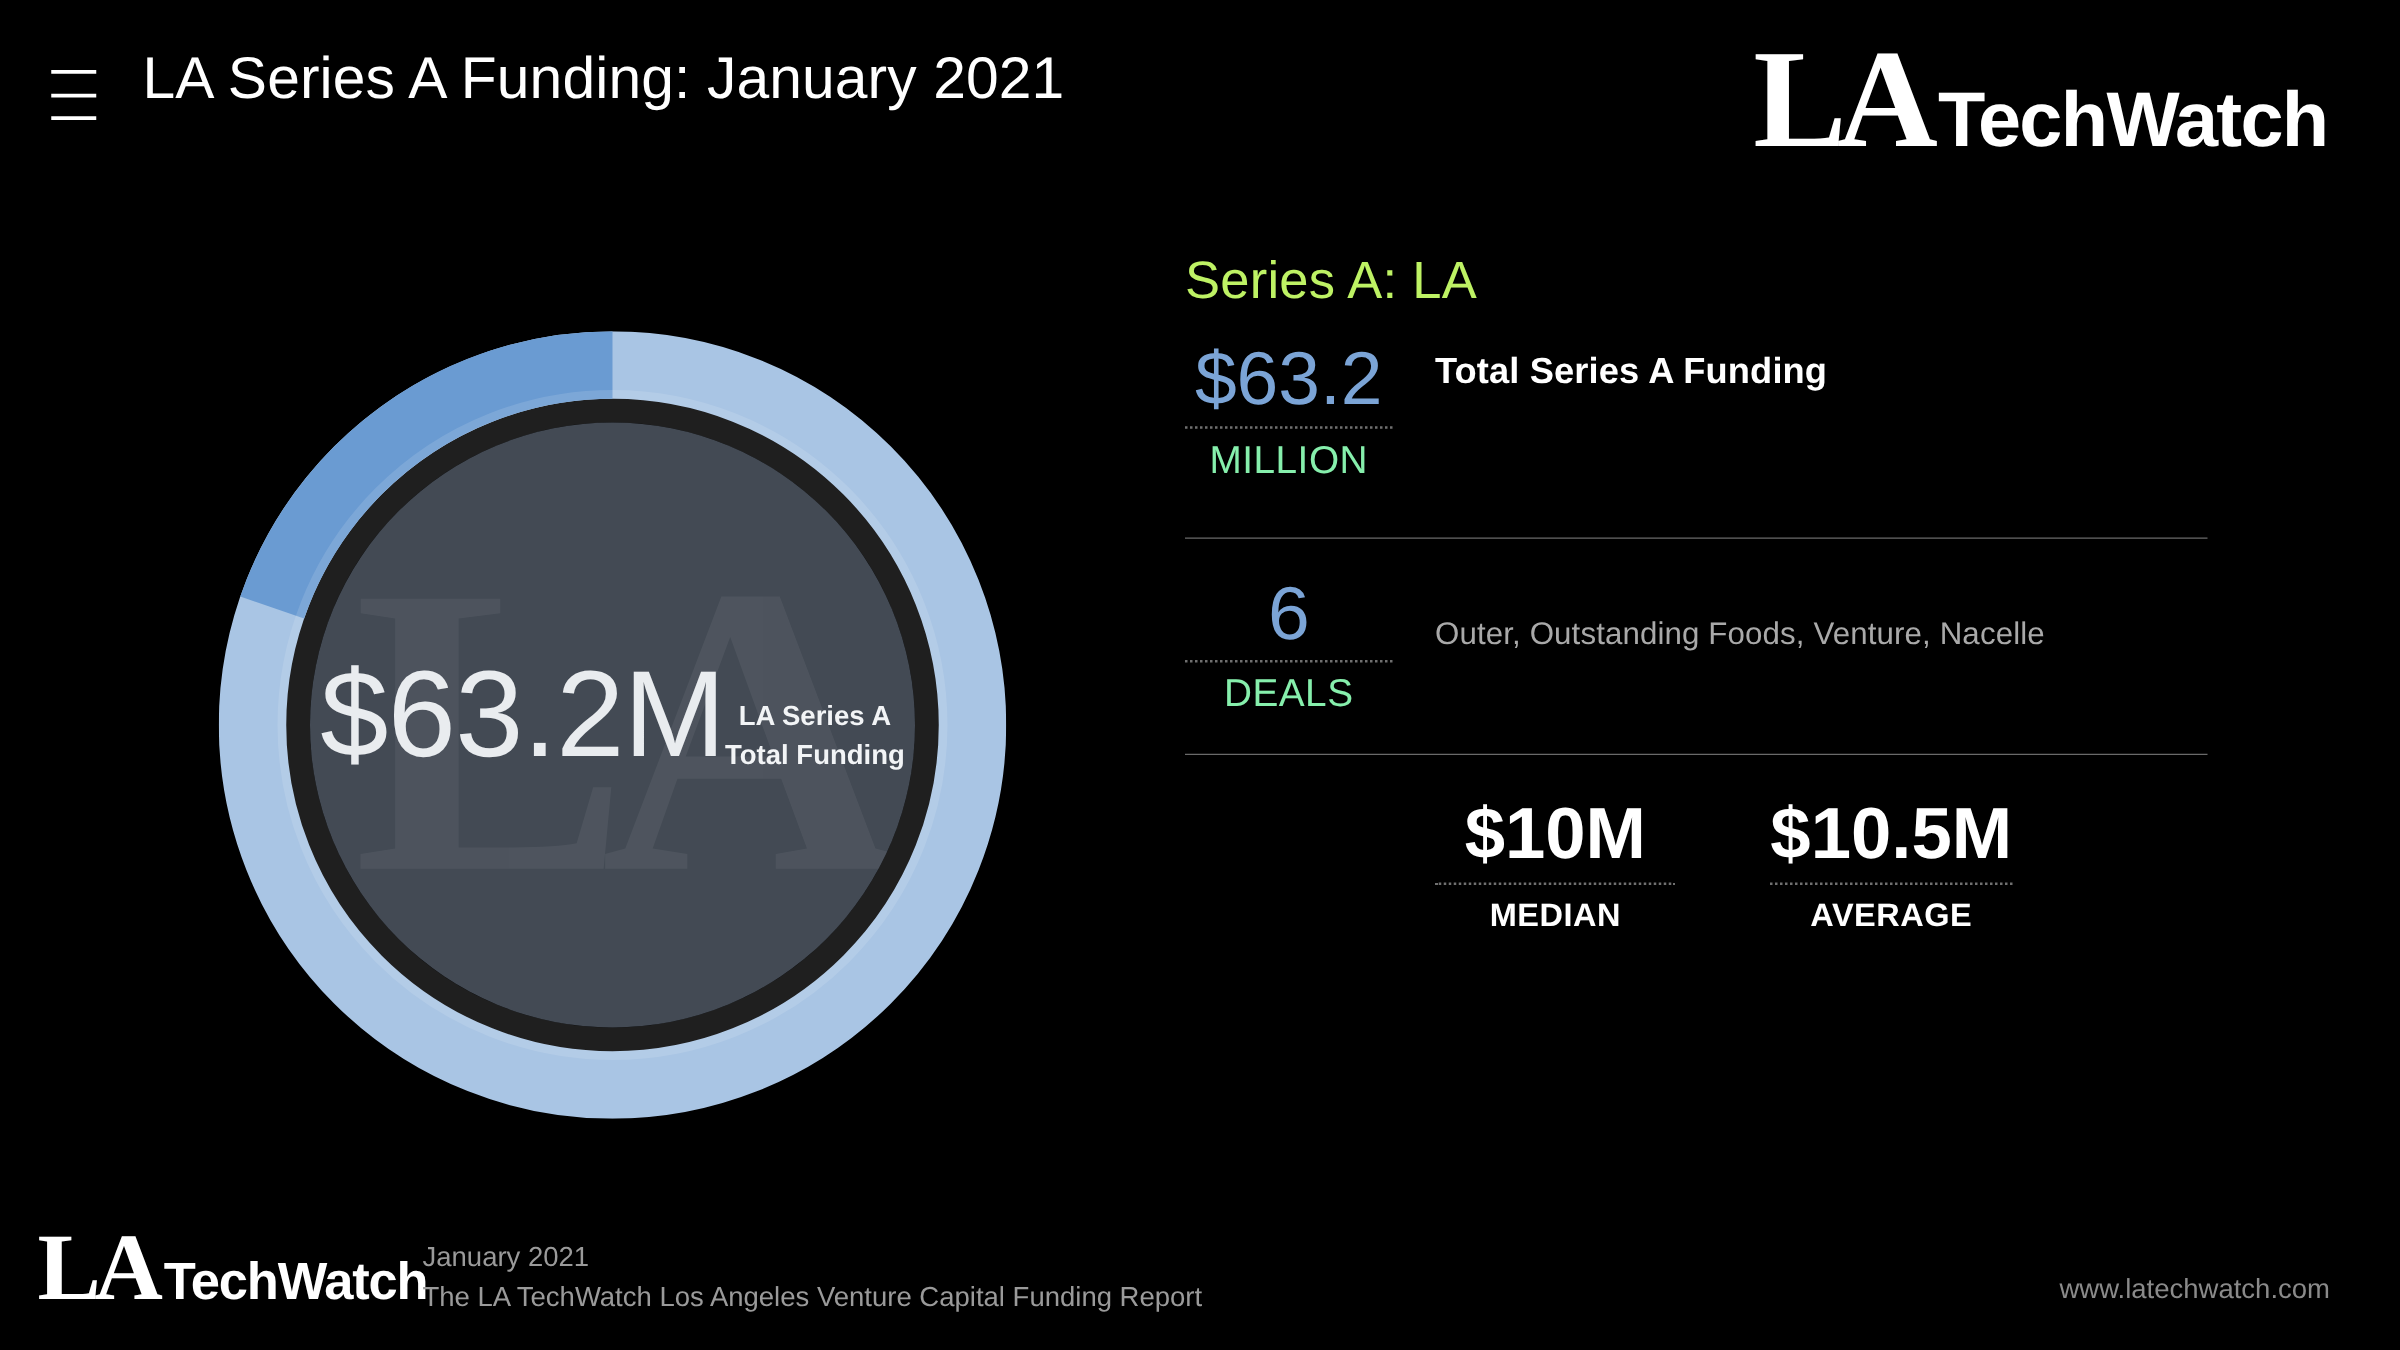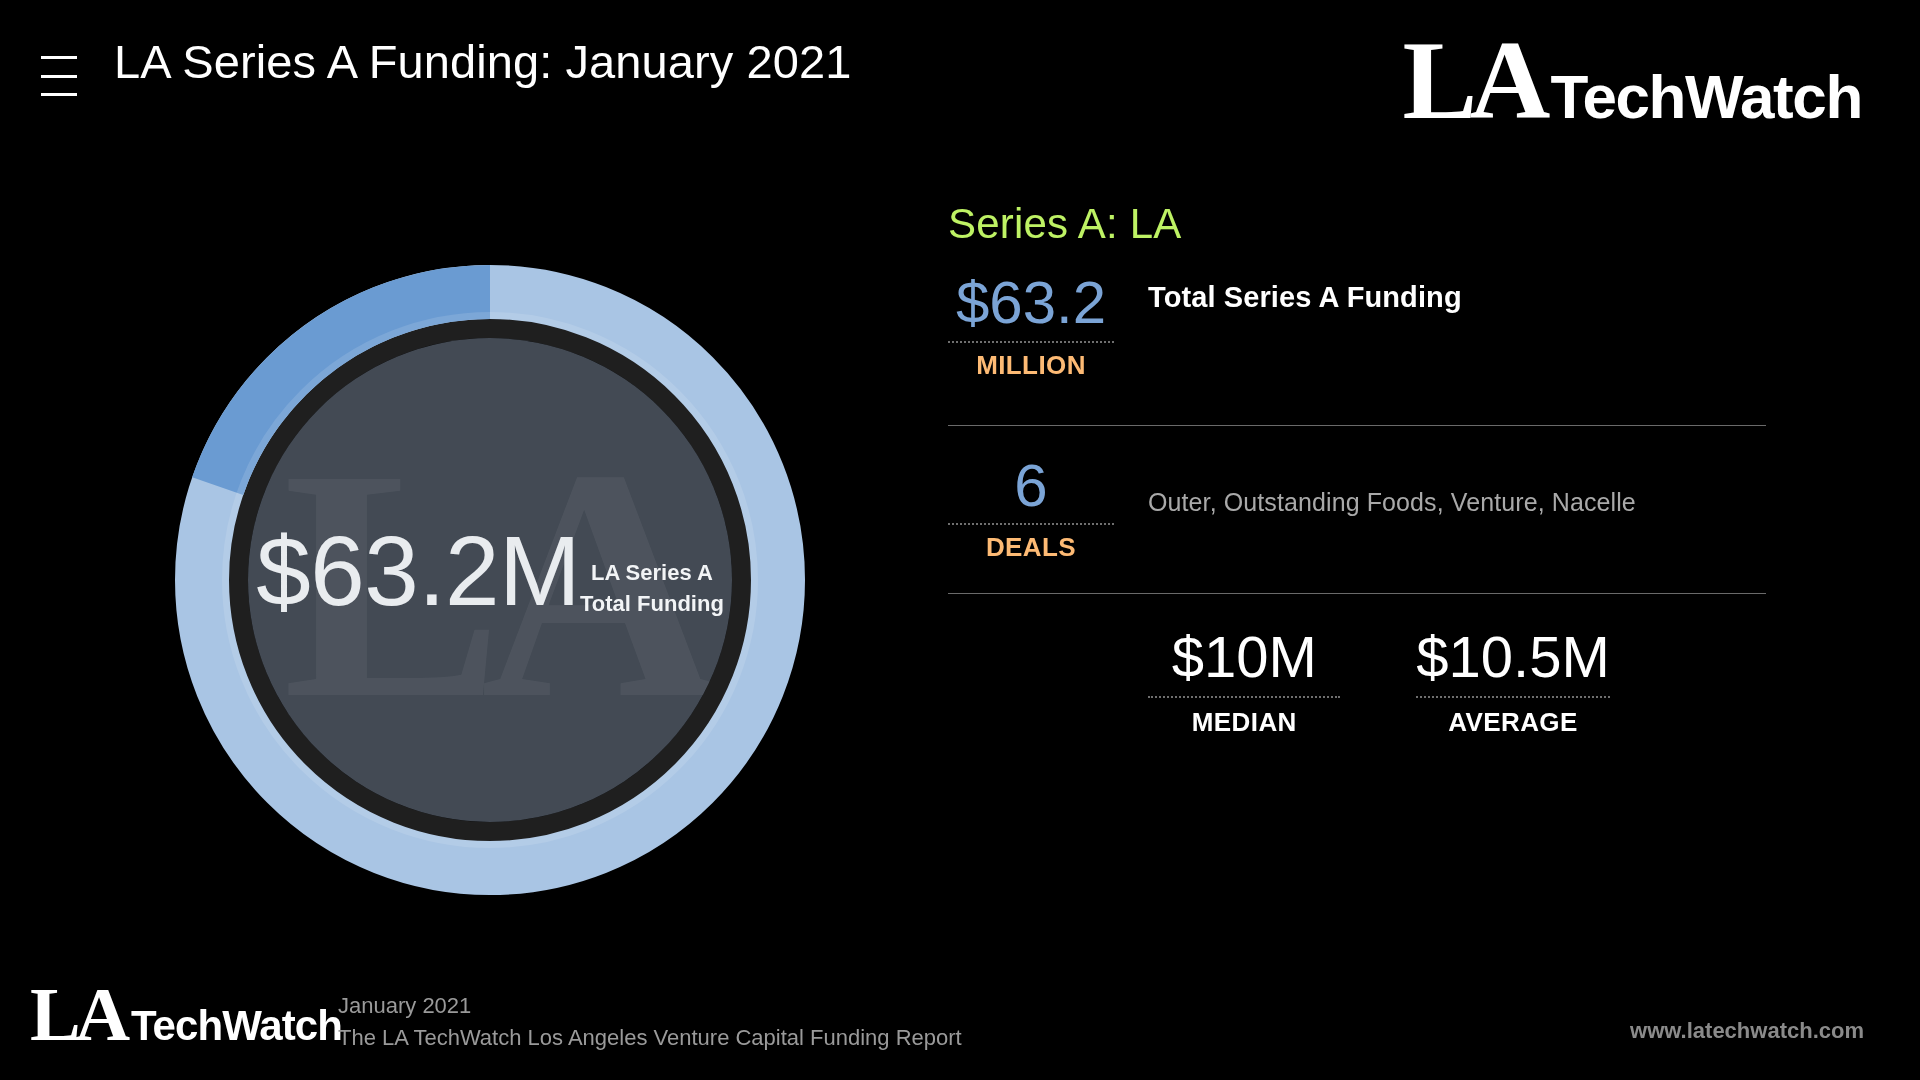--- a/index.html
+++ b/index.html
@@ -153,23 +153,23 @@
     color: #7ba4d6;
     line-height: 1.06;
     white-space: nowrap;
   }
   .dotted-rule {
     height: 0;
     border-top: 2px dotted #6f6f6f;
     margin: 6px 0 7px 0;
   }
   .stat-unit {
-    font-size: 26px;
-    font-weight: 700;
-    color: #fdba74;
+    font-size: 31px;
+    font-weight: 400;
+    color: #86efac;
     letter-spacing: 0.4px;
   }
 
   .stat-body { padding-left: 34px; padding-top: 10px; }
   .stat-label {
     font-size: 29px;
     font-weight: 700;
     color: #ffffff;
     letter-spacing: 0.1px;
   }
@@ -192,21 +192,21 @@
   
   .stat-pair {
     display: flex;
     justify-content: center;
     gap: 76px;
     padding-left: 44px;
   }
   .pair-item { text-align: center; min-width: 192px; }
   .pair-number {
     font-size: 58px;
-    font-weight: 400;
+    font-weight: 700;
     color: #ffffff;
     line-height: 1.06;
     white-space: nowrap;
   }
   .pair-rule {
     height: 0;
     border-top: 2px dotted #6f6f6f;
     margin: 8px 0 9px 0;
   }
   .pair-label {
@@ -233,21 +233,20 @@
     font-size: 22px;
     line-height: 1.45;
   }
 
   .footer-url {
     position: absolute;
     right: 56px;
     bottom: 36px;
     color: #8a8a8a;
     font-size: 22px;
-    font-weight: bold;
   }
 </style>
 </head>
 <body>
 
 <div class="header">
 
   <div class="hamburger">
     <span></span>
     <span></span>

